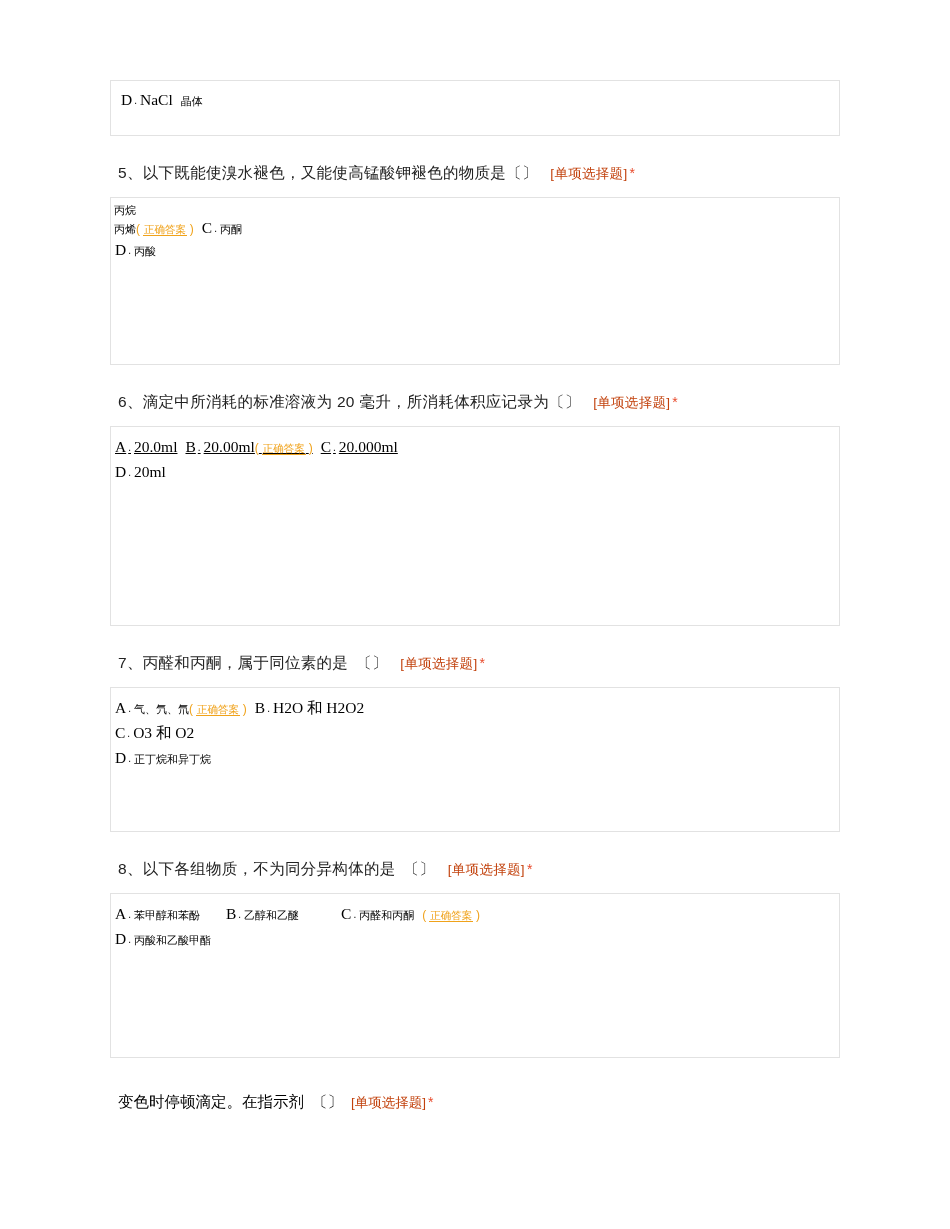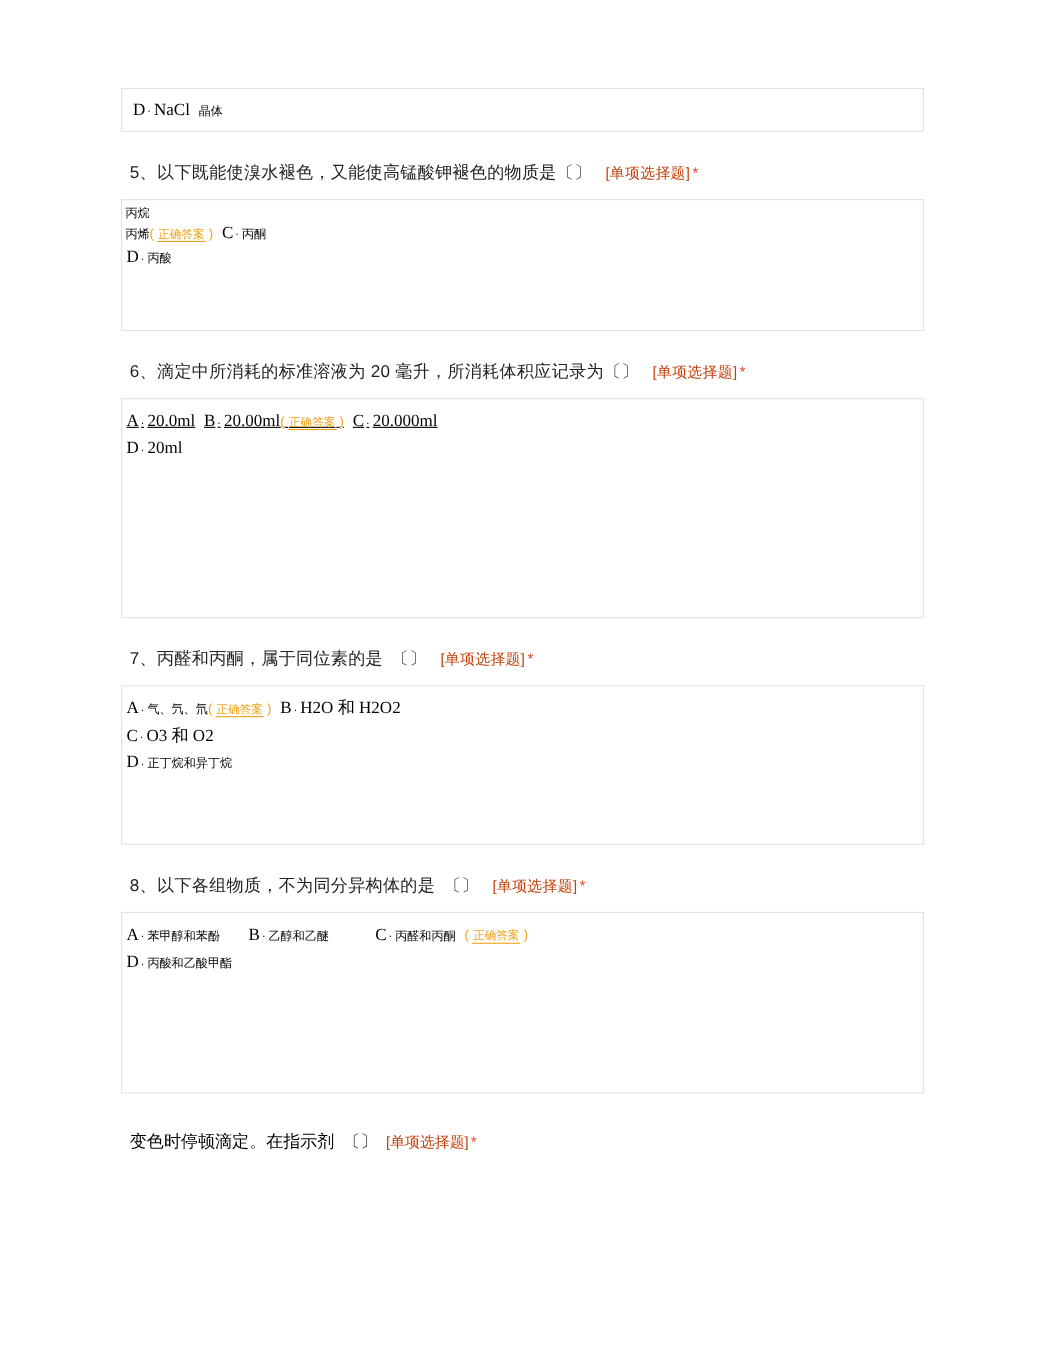--- a/index.html
+++ b/index.html
@@ -75,26 +75,26 @@
   }
   .correct .paren {
     font-size: 12px;
   }
   .correct .ctext {
     border-bottom: 1px solid #f0a21a;
     padding: 0 1px;
   }
   
   .box-d-nacl {
-    height: 40px;
+    height: 56px;
     padding-top: 8px;
     padding-left: 10px;
   }
   .box-q5 {
-    height: 120px;
+    height: 168px;
     padding-top: 4px;
     padding-left: 0;
   }
   .box-q6 {
     height: 200px;
     padding-top: 8px;
     padding-left: 0;
   }
   .box-q7 {
     height: 145px;

